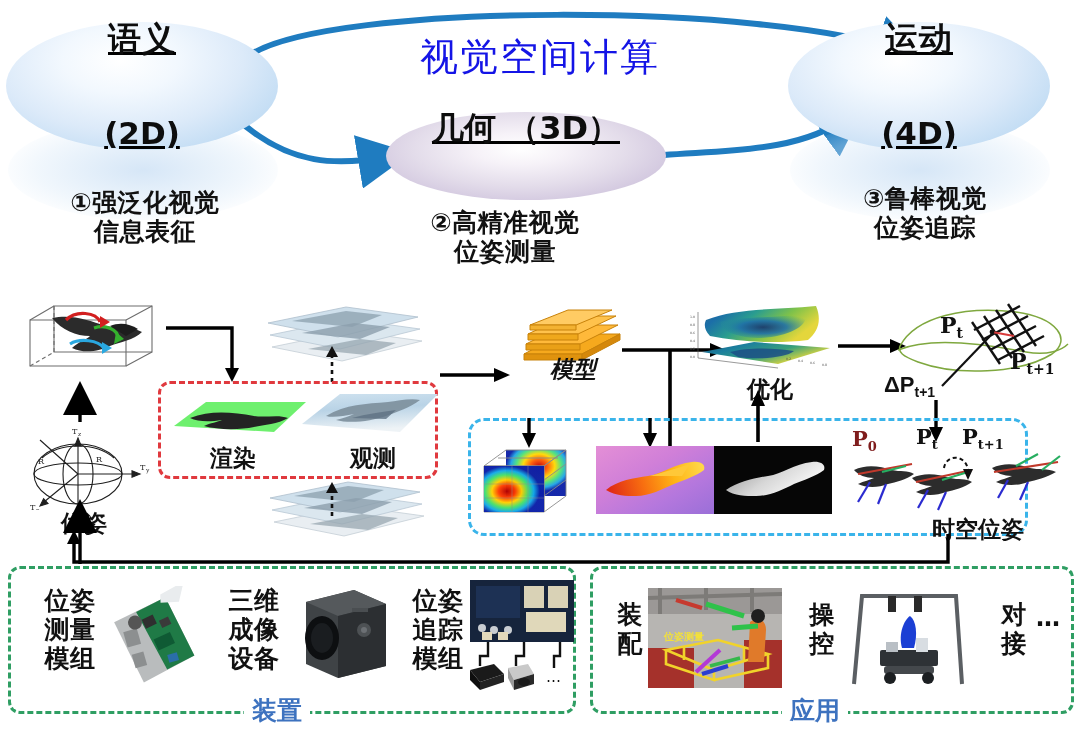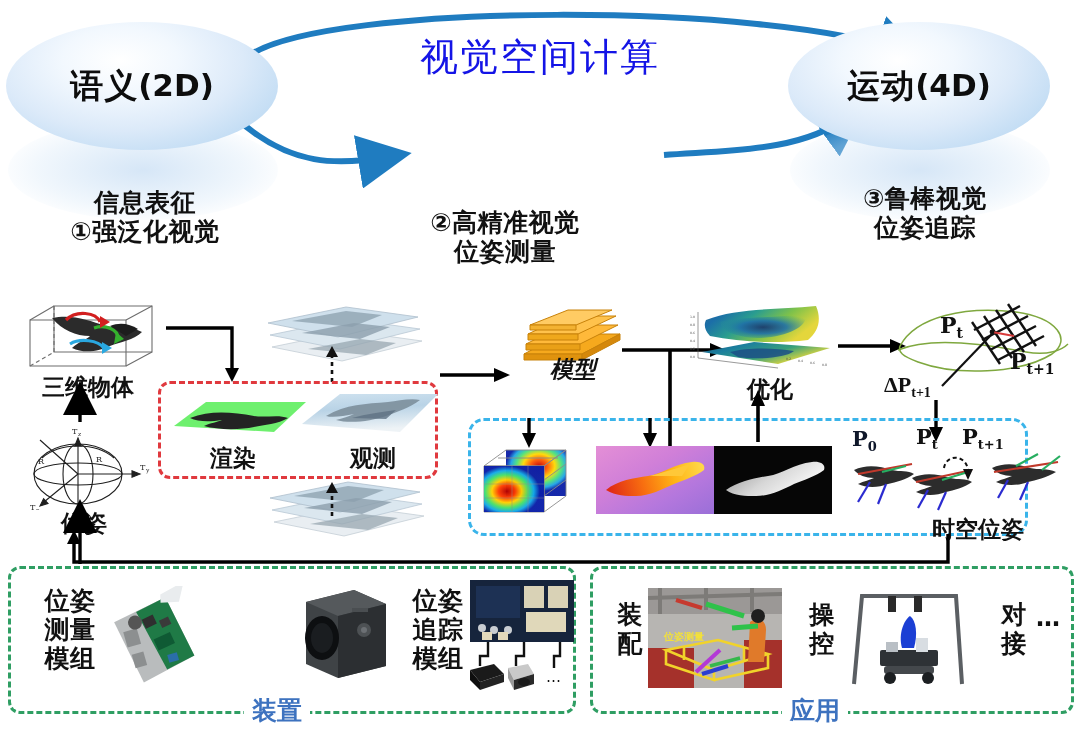--- a/index.html
+++ b/index.html
@@ -12,22 +12,22 @@
     position:relative;
     width:1080px;height:753px;
     background:#ffffff;
     overflow:hidden;
   }
   .abs{position:absolute;}
 
   
   .ellipse{
     position:absolute;border-radius:50%;
-    display:flex;align-items:center;justify-content:center;
-    line-height:1.02;
+    display:flex;align-items:center;justify-content:space-between;
+    flex-direction:column;line-height:1.02;text-decoration:underline;
   }
   .ell-blue{
     background:radial-gradient(ellipse at 42% 30%, #ffffff 0%, #f2f8fe 26%, #dceaf9 55%, #c3ddf4 78%, #b6d6f2 100%);
   }
   .ell-purple{
     background:radial-gradient(ellipse at 48% 42%, #ffffff 0%, #f6f2f8 22%, #e3dcea 52%, #cfc4dd 80%, #c9bedb 100%);
   }
   .ell-title{font-size:33px;font-weight:bold;color:#0d0d0d;letter-spacing:1px;}
   .ell-sub{font-size:31px;font-weight:bold;color:#0d0d0d;letter-spacing:0px;}
   .ell-inline{font-size:32px;font-weight:bold;color:#0d0d0d;}
@@ -103,26 +103,29 @@
   <div class="ellipse ell-blue" id="node-semantics" style="left:6px;top:22px;width:272px;height:128px;">
     <div class="ell-title">语义</div>
     <div class="ell-sub">(2D)</div>
   </div>
 
   <div class="ellipse ell-blue" id="node-motion" style="left:788px;top:22px;width:262px;height:128px;">
     <div class="ell-title">运动</div>
     <div class="ell-sub">(4D)</div>
   </div>
 
+  <div class="ellipse ell-purple" id="node-geometry" style="left:386px;top:112px;width:280px;height:88px;">
+    <div class="ell-inline">几何 （3D）</div>
+  </div>
 
   <div id="main-title" class="abs">视觉空间计算</div>
 
   <div class="numcap" style="left:20px;top:188px;width:250px;">
+    <div>①强泛化视觉</div>
     <div>信息表征</div>
-    <div>①强泛化视觉</div>
   </div>
   <div class="numcap" style="left:360px;top:208px;width:290px;">
     <div>②高精准视觉</div>
     <div>位姿测量</div>
   </div>
   <div class="numcap" style="left:800px;top:184px;width:250px;">
     <div>③鲁棒视觉</div>
     <div>位姿追踪</div>
   </div>
 
@@ -143,21 +146,20 @@
       <path d="M52,24 C62,14 82,16 86,26" stroke="#d21f1f"></path>
       <path d="M80,32 C92,28 104,34 104,42" stroke="#35b02e"></path>
       <path d="M56,48 C66,42 84,44 90,52" stroke="#2aa8e0"></path>
     </g>
     <g stroke-width="0">
       <path d="M86,20 l10,6 l-10,6 z" fill="#d21f1f"></path>
       <path d="M102,36 l8,7 l-10,5 z" fill="#35b02e"></path>
       <path d="M88,46 l10,6 l-10,6 z" fill="#2aa8e0"></path>
     </g>
   </svg>
-  <div class="cap cap-lg" style="left:8px;top:372px;width:160px;">三维物体</div>
 
   <svg class="abs" style="left:16px;top:418px;" width="140" height="92">
     <g fill="none" stroke="#1f1f1f" stroke-width="1.1">
       <ellipse cx="62" cy="56" rx="44" ry="30"></ellipse>
       <ellipse cx="62" cy="56" rx="44" ry="11"></ellipse>
       <ellipse cx="62" cy="56" rx="15" ry="30"></ellipse>
       <path d="M26,40 C44,24 80,24 98,40"></path>
       <path d="M62,26 L62,86"></path>
       <path d="M62,56 L120,56"></path>
       <path d="M62,56 L24,22" stroke-dasharray="0"></path>
@@ -343,21 +345,21 @@
         <path d="M100,14 L128,56"></path>
         <path d="M112,8 L140,50"></path>
     </g>
     <path d="M96,36 L118,40" stroke="#d83b3b" stroke-width="2.2" fill="none"></path>
     <circle cx="96" cy="36" r="2.4" fill="#111"></circle>
 
     <path d="M46,90 L96,38" stroke="#111" stroke-width="2.2" fill="none"></path>
   </svg>
   <div class="abs" style="left:940px;top:312px;font-size:22px;font-weight:bold;color:#111;font-family:'DejaVu Serif',serif;">P<sub style="font-size:14px;">t</sub></div>
   <div class="abs" style="left:1010px;top:348px;font-size:22px;font-weight:bold;color:#111;font-family:'DejaVu Serif',serif;">P<sub style="font-size:14px;">t+1</sub></div>
-  <div class="abs" style="left:884px;top:372px;font-size:22px;font-weight:bold;color:#111;font-family:Liberation Serif, serif;">ΔP<sub style="font-size:14px;">t+1</sub></div>
+  <div class="abs" style="left:884px;top:372px;font-size:22px;font-weight:bold;color:#111;font-family:Liberation Sans, sans-serif;">ΔP<sub style="font-size:14px;">t+1</sub></div>
 
   <svg class="abs" style="left:922px;top:398px;" width="30" height="48">
     <path d="M14,2 L14,30" stroke="#000" stroke-width="3.4" fill="none"></path>
     <path d="M14,44 l-7,-15 l14,0 z" fill="#000"></path>
   </svg>
 
   <div class="dashbox" id="spatiotemporal-box"></div>
 
   <svg class="abs" style="left:515px;top:416px;" width="30" height="34">
     <path d="M14,2 L14,18" stroke="#000" stroke-width="3.4" fill="none"></path>
@@ -471,21 +473,21 @@
       <path d="M4,18 L68,8" stroke="#c0392b" stroke-width="2.2"></path>
       <path d="M18,26 L8,44" stroke="#2b2bd0" stroke-width="2.2"></path>
       <path d="M38,28 L30,46" stroke="#2b2bd0" stroke-width="2.2"></path>
       <path d="M26,12 L48,0" stroke="#27ae60" stroke-width="2.2"></path>
       <path d="M52,16 L70,2" stroke="#27ae60" stroke-width="2.2"></path>
     </g>
 
     <path d="M96,24 C98,10 118,10 120,26" stroke="#111" stroke-width="2" fill="none" stroke-dasharray="4,3"></path>
     <path d="M120,36 l-5,-11 l10,0 z" fill="#111"></path>
   </svg>
-  <div class="abs" style="left:852px;top:426px;font-size:21px;font-weight:bold;color:#0f172a;font-family:'DejaVu Serif',serif;">P<sub style="font-size:13px;">0</sub></div>
+  <div class="abs" style="left:852px;top:426px;font-size:21px;font-weight:bold;color:#7f1d1d;font-family:'DejaVu Serif',serif;">P<sub style="font-size:13px;">0</sub></div>
   <div class="abs" style="left:916px;top:424px;font-size:21px;font-weight:bold;color:#111;font-family:'DejaVu Serif',serif;">P<sub style="font-size:13px;">t</sub></div>
   <div class="abs" style="left:962px;top:424px;font-size:21px;font-weight:bold;color:#111;font-family:'DejaVu Serif',serif;">P<sub style="font-size:13px;">t+1</sub></div>
 
   <div class="cap cap-lg" style="left:888px;top:514px;width:180px;">时空位姿</div>
 
   <svg class="abs" style="left:60px;top:530px;" width="900" height="42">
     <path d="M888,4 L888,32 L14,32 L14,12" stroke="#000" stroke-width="3.4" fill="none"></path>
     <path d="M14,0 l-7,14 l14,0 z" fill="#000"></path>
   </svg>
 
@@ -505,20 +507,25 @@
       <rect x="54" y="34" width="10" height="8" fill="#3a3a3a" transform="rotate(-9 59 38)"></rect>
       <rect x="44" y="50" width="18" height="12" fill="#0f5a34" transform="rotate(-9 53 56)"></rect>
       <rect x="16" y="36" width="14" height="16" fill="#8c8f90"></rect>
       <rect x="18" y="60" width="12" height="14" fill="#8c8f90"></rect>
       <circle cx="30" cy="30" r="7" fill="#555"></circle>
       <path d="M62,10 L88,4 L78,22 L60,18 Z" fill="#e9ecee"></path>
       <rect x="52" y="70" width="10" height="8" fill="#2a6ea8"></rect>
     </g>
   </svg>
 
+  <div class="modtext" style="left:212px;top:586px;width:84px;">
+    <div>三维</div>
+    <div>成像</div>
+    <div>设备</div>
+  </div>
 
   <svg class="abs" style="left:292px;top:580px;" width="102" height="108">
     <path d="M14,22 L62,10 L94,24 L94,86 L46,98 L14,84 Z" fill="#3f4346"></path>
     <path d="M14,22 L62,10 L94,24 L46,36 Z" fill="#55595c"></path>
     <path d="M46,36 L94,24 L94,86 L46,98 Z" fill="#2c2f32"></path>
     <ellipse cx="30" cy="58" rx="17" ry="22" fill="#0d0f11"></ellipse>
     <ellipse cx="30" cy="58" rx="11" ry="15" fill="#1a1d20"></ellipse>
     <circle cx="72" cy="50" r="7" fill="#4d5154"></circle>
     <circle cx="72" cy="50" r="3" fill="#6c7074"></circle>
     <rect x="60" y="28" width="16" height="4" fill="#4a4e51"></rect>

